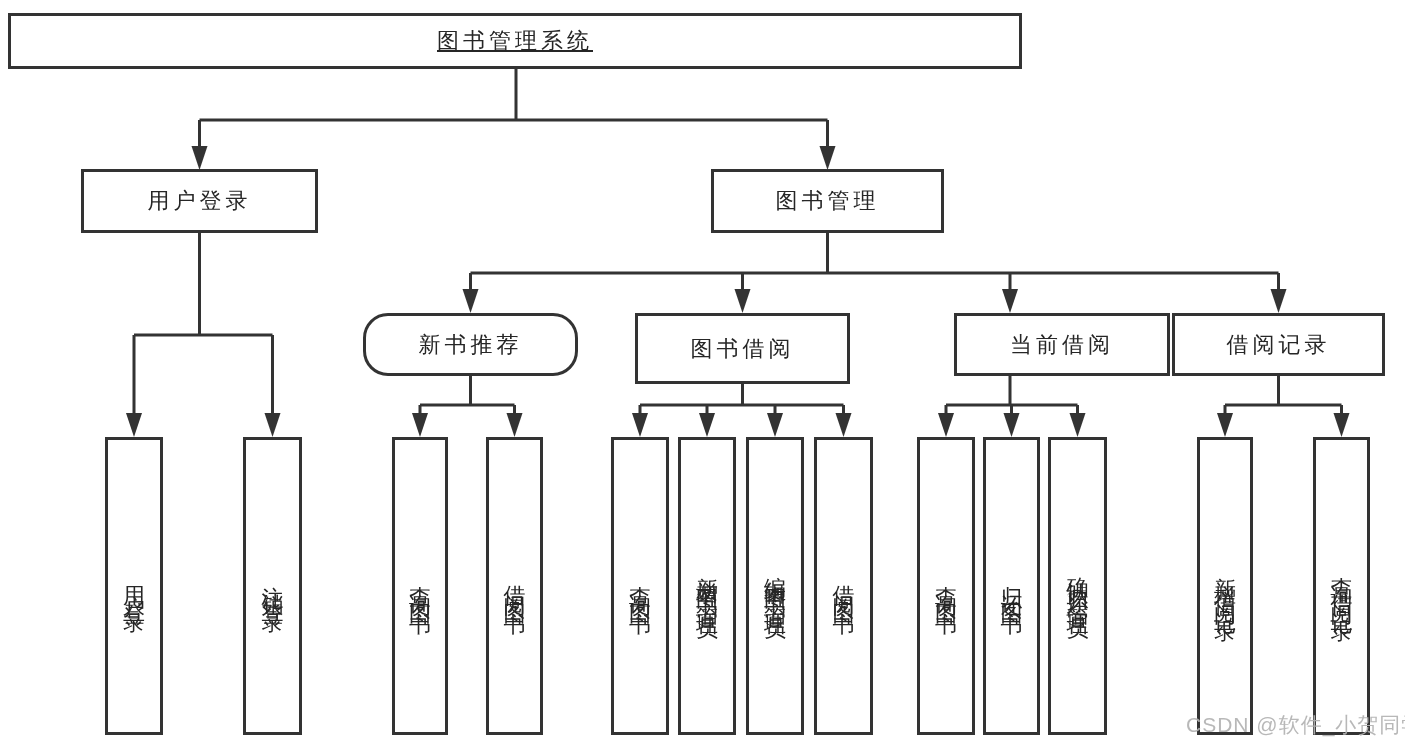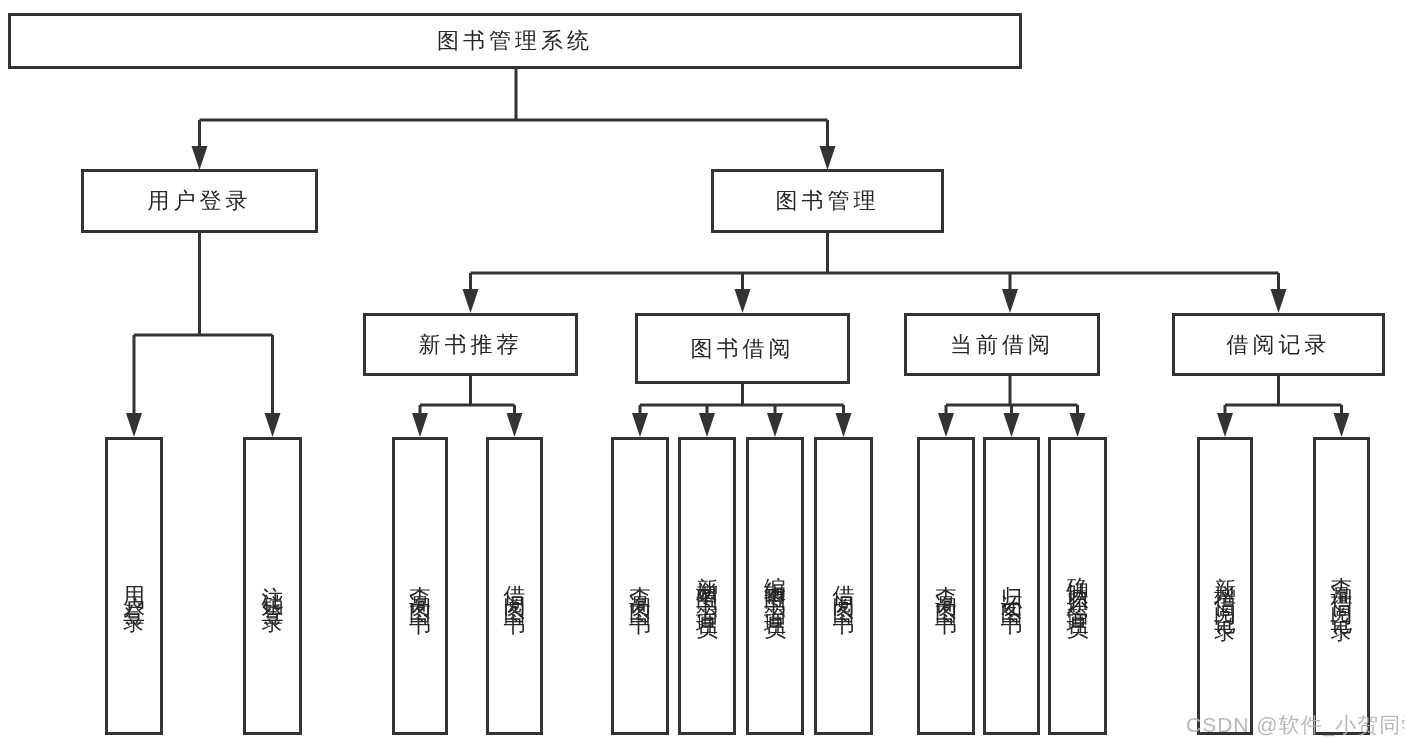--- a/index.html
+++ b/index.html
@@ -22,26 +22,26 @@
     font-size:22px; letter-spacing:9px;
     overflow:hidden;
   }
   .v-node.long { letter-spacing:6px; }
   .watermark {
     position:absolute; left:1186px; top:711px; width:214px;
     font-size:21px; color:rgba(178,178,178,0.92);
     letter-spacing:1px; white-space:nowrap; z-index:5;
   }
   
-  #n-root            { left:8px;    top:13px;  width:1014px; height:56px; }
+  #n-root            { left:8px;    top:13px;  width:1014px; height:56px;text-decoration:underline; }
   #n-user-login      { left:81px;   top:169px; width:237px;  height:64px; }
   #n-book-mgmt       { left:711px;  top:169px; width:233px;  height:64px; }
-  #n-new-book-rec    { left:363px;  top:313px; width:215px;  height:63px; }
+  #n-new-book-rec    { left:363px;  top:313px; width:215px;  height:63px;border-radius:25px; }
   #n-book-borrow     { left:635px;  top:313px; width:215px;  height:71px; }
-  #n-current-borrow  { left:904px;  top:313px; width:196px;  height:63px; }
+  #n-current-borrow  { left:954px;  top:313px; width:216px;  height:63px; }
   #n-borrow-records  { left:1172px; top:313px; width:213px;  height:63px; }
   .leaf { top:437px; height:298px; }
   #l-user-login      { left:105px;  width:58px; }
   #l-logout          { left:243px;  width:59px; }
   #l-query-book-1    { left:392px;  width:56px; }
   #l-borrow-book-1   { left:486px;  width:57px; }
   #l-query-book-2    { left:611px;  width:58px; }
   #l-add-book        { left:678px;  width:58px; }
   #l-edit-book       { left:746px;  width:58px; }
   #l-borrow-book-2   { left:814px;  width:59px; }

